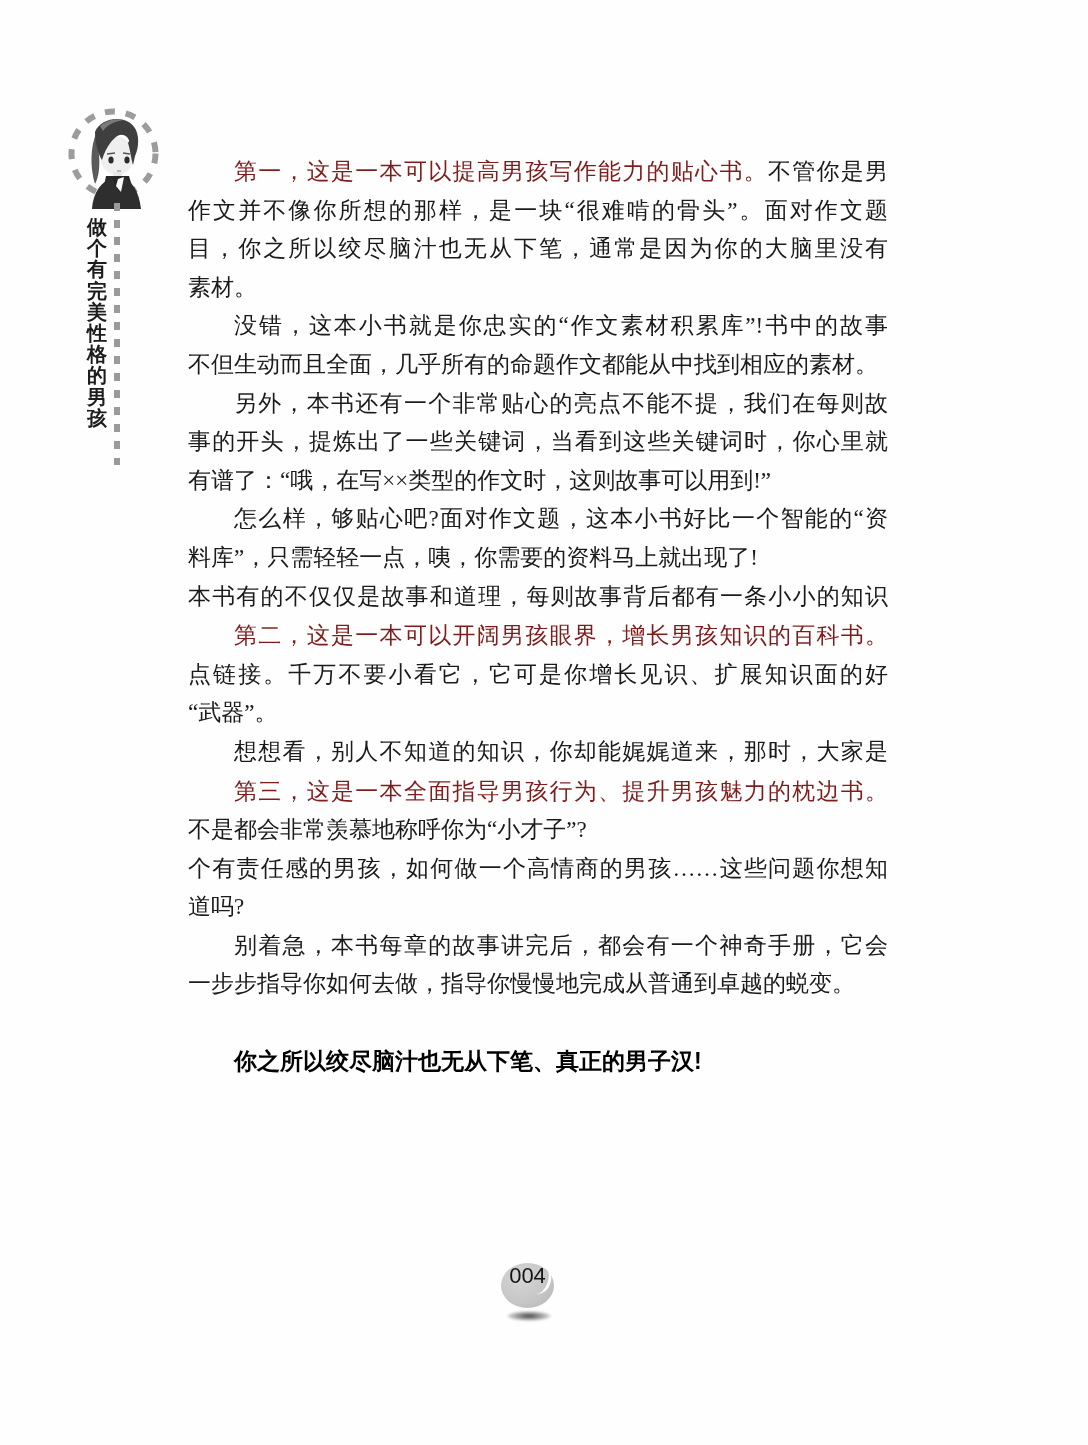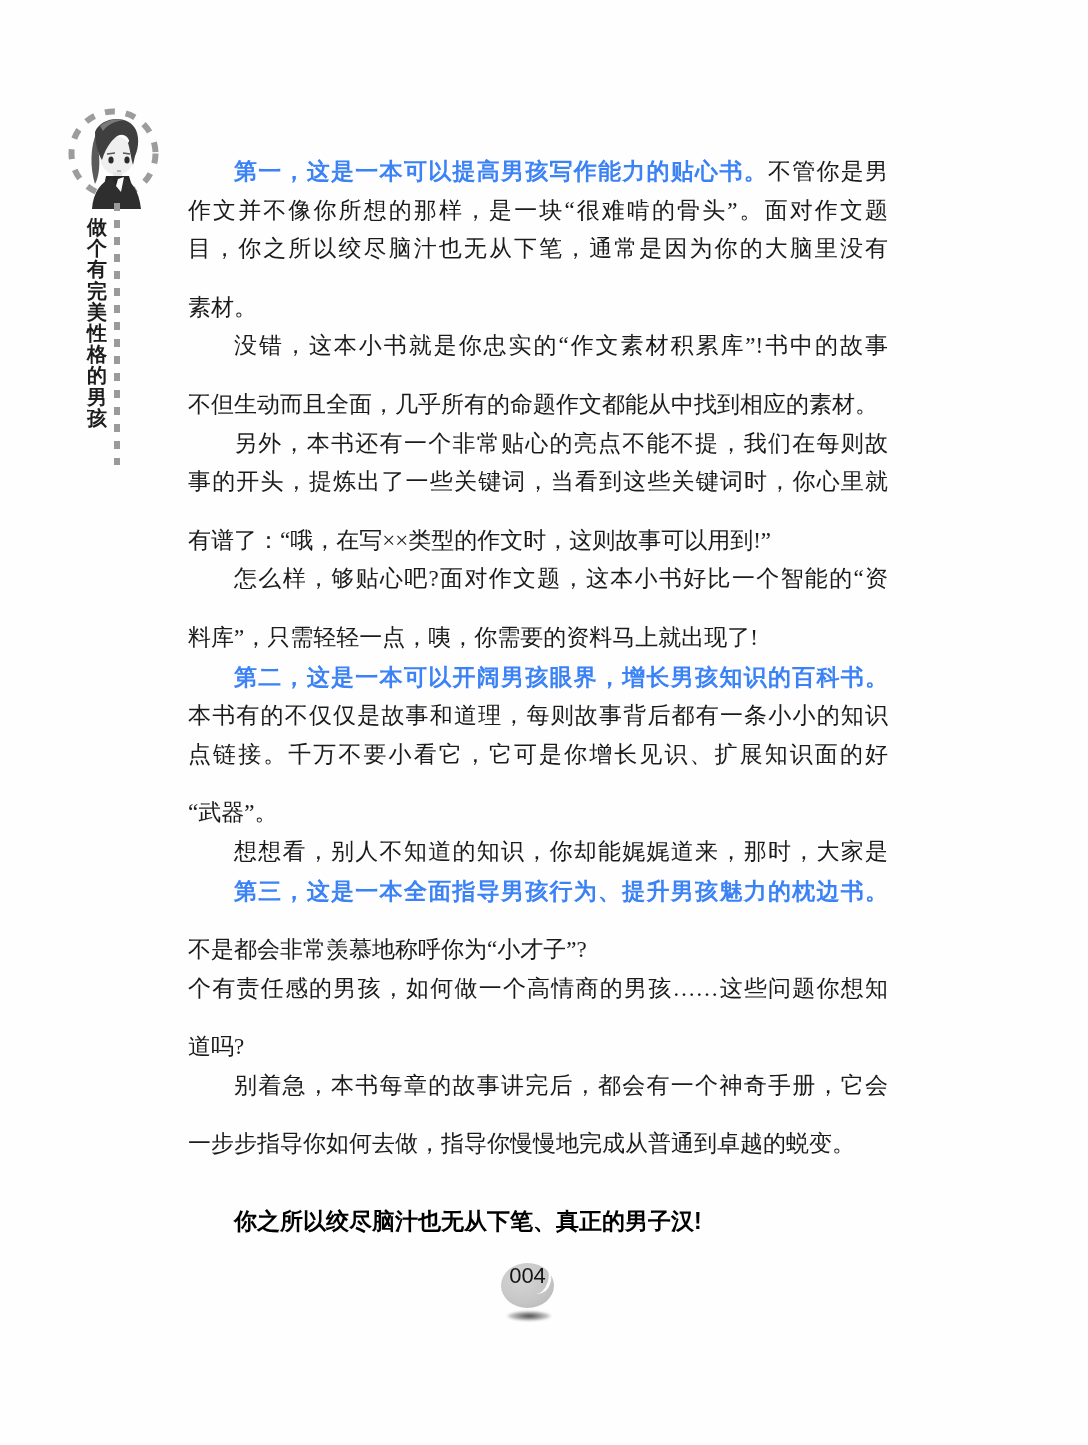--- a/index.html
+++ b/index.html
@@ -13,22 +13,22 @@
   .v-title{position:absolute;left:80px;top:217px;width:34px;text-align:center;
            font-family:"Liberation Sans","DejaVu Sans",sans-serif;font-weight:700;
            font-size:20px;line-height:21.2px;color:#1c1c1c;letter-spacing:0;}
   .v-title span{display:block;}
 
   
   .content{position:absolute;left:188px;top:152px;width:700px;
            font-size:23px;line-height:38.6px;color:#1b1b1b;}
   .ln{text-align:justify;text-align-last:justify;overflow:hidden;}
   .ln.first{padding-left:46px;}
-  .ln.end{text-align-last:left;margin-top:20px;}
-  .lead{font-family:"Liberation Sans","DejaVu Sans",sans-serif;font-weight:700;color:#3b82f6;}
+  .ln.end{text-align-last:left;}
+  .lead{font-family:"Liberation Sans","DejaVu Sans",sans-serif;font-weight:400;color:#7f1d1d;}
   .closing{margin-top:38px;padding-left:46px;
            font-family:"Liberation Sans","DejaVu Sans",sans-serif;font-weight:700;color:#000;
            text-align:left;}
 
   
   .badge{position:absolute;left:501px;top:1263px;width:53px;height:45px;border-radius:50%;
          background:radial-gradient(ellipse at 38% 32%,#d6d6d6 0%,#c7c7c7 55%,#b3b3b3 100%);
          display:flex;justify-content:center;
          font-family:"Liberation Sans","DejaVu Sans",sans-serif;font-size:22px;color:#141414;}
   .badge .gloss{position:absolute;right:3px;top:3px;width:19px;height:28px;
@@ -95,22 +95,22 @@
     <div class="ln first">没错，这本小书就是你忠实的“作文素材积累库”!书中的故事</div>
     <div class="ln end">不但生动而且全面，几乎所有的命题作文都能从中找到相应的素材。</div>
 
     <div class="ln first">另外，本书还有一个非常贴心的亮点不能不提，我们在每则故</div>
     <div class="ln">事的开头，提炼出了一些关键词，当看到这些关键词时，你心里就</div>
     <div class="ln end">有谱了：“哦，在写××类型的作文时，这则故事可以用到!”</div>
 
     <div class="ln first">怎么样，够贴心吧?面对作文题，这本小书好比一个智能的“资</div>
     <div class="ln end">料库”，只需轻轻一点，咦，你需要的资料马上就出现了!</div>
 
+    <div class="ln">本书有的不仅仅是故事和道理，每则故事背后都有一条小小的知识</div>
     <div class="ln first"><span class="lead">第二，这是一本可以开阔男孩眼界，增长男孩知识的百科书。</span></div>
-    <div class="ln">本书有的不仅仅是故事和道理，每则故事背后都有一条小小的知识</div>
     <div class="ln">点链接。千万不要小看它，它可是你增长见识、扩展知识面的好</div>
     <div class="ln end">“武器”。</div>
 
     <div class="ln first">想想看，别人不知道的知识，你却能娓娓道来，那时，大家是</div>
     <div class="ln first"><span class="lead">第三，这是一本全面指导男孩行为、提升男孩魅力的枕边书。</span></div>
 
     <div class="ln end">不是都会非常羡慕地称呼你为“小才子”?</div>
     <div class="ln">个有责任感的男孩，如何做一个高情商的男孩……这些问题你想知</div>
     <div class="ln end">道吗?</div>
 

